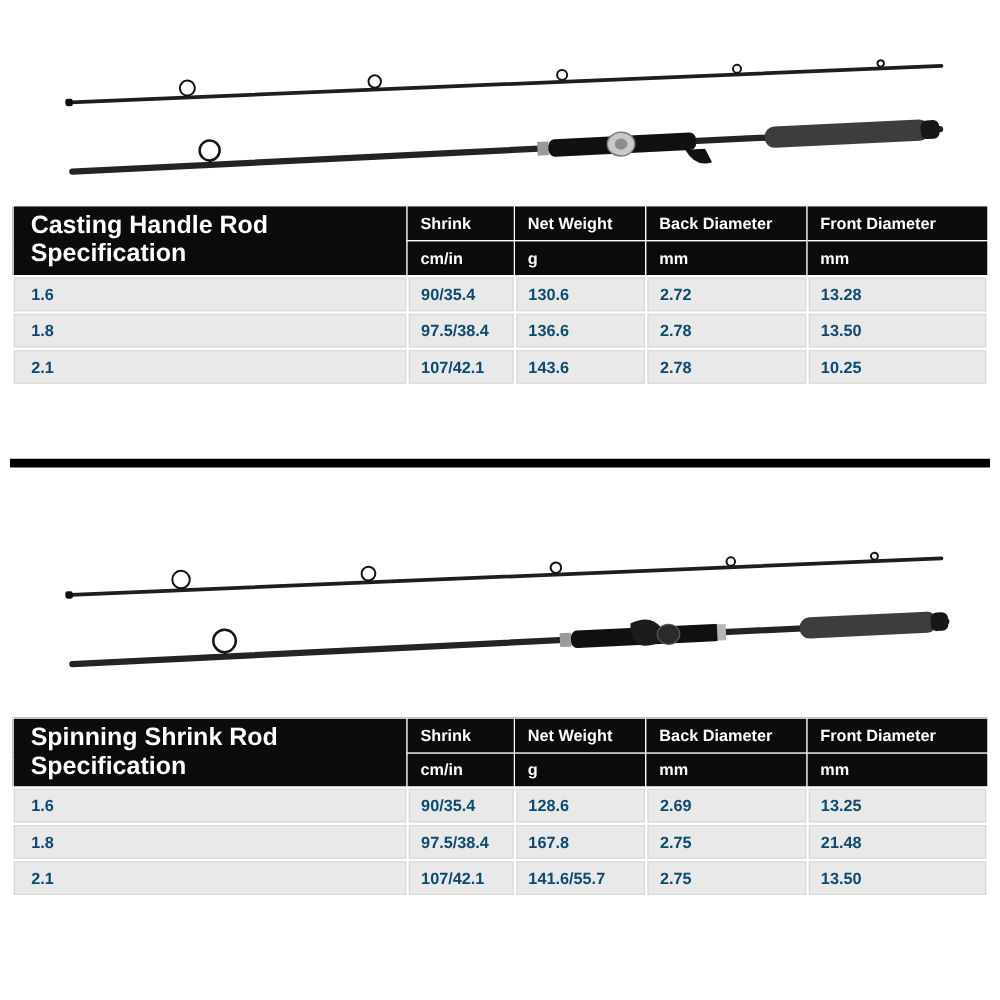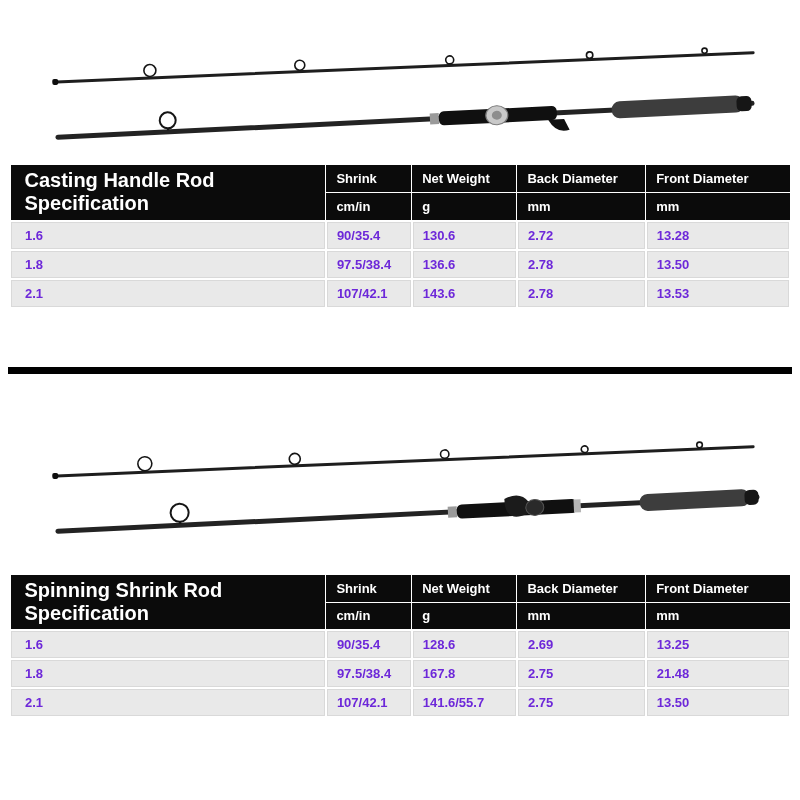--- a/index.html
+++ b/index.html
@@ -41,21 +41,21 @@
     font-size: 13px;
     height: 28px;
   }
   .spec-table thead th.table-title {
     font-size: 20px;
     vertical-align: middle;
     padding-left: 14px;
   }
   .spec-table tbody td {
     background: #e9e9e9;
-    color: #6d28d9;
+    color: #0c4a6e;
     font-weight: bold;
     font-size: 13px;
     height: 29px;
     border: 2px solid #ffffff;
     outline: 1px solid #d9d9d9;
     outline-offset: -2px;
   }
   .spec-table tbody td.first-col { padding-left: 14px; }
 
   .divider {
@@ -140,21 +140,21 @@
         <td>97.5/38.4</td>
         <td>136.6</td>
         <td>2.78</td>
         <td>13.50</td>
       </tr>
       <tr>
         <td class="first-col">2.1</td>
         <td>107/42.1</td>
         <td>143.6</td>
         <td>2.78</td>
-        <td>13.53</td>
+        <td>10.25</td>
       </tr>
     </tbody>
   </table>
 
   <div class="divider"></div>
 
   <figure class="rod-figure second">
     <svg width="800" height="130" viewBox="0 0 800 130">
 
       <g transform="rotate(-2.4 400 42)">

